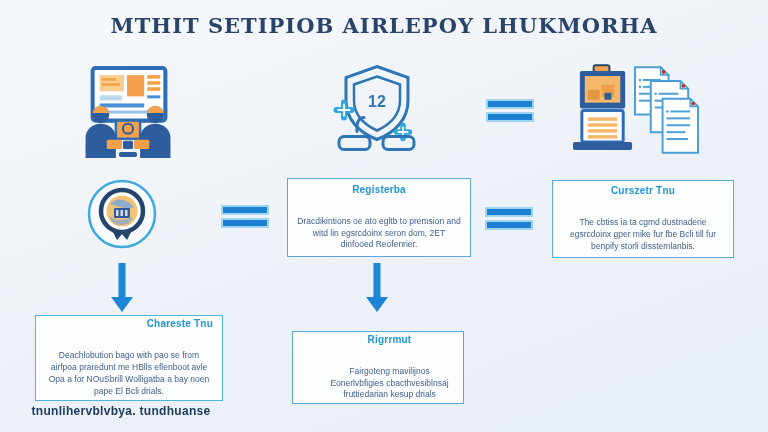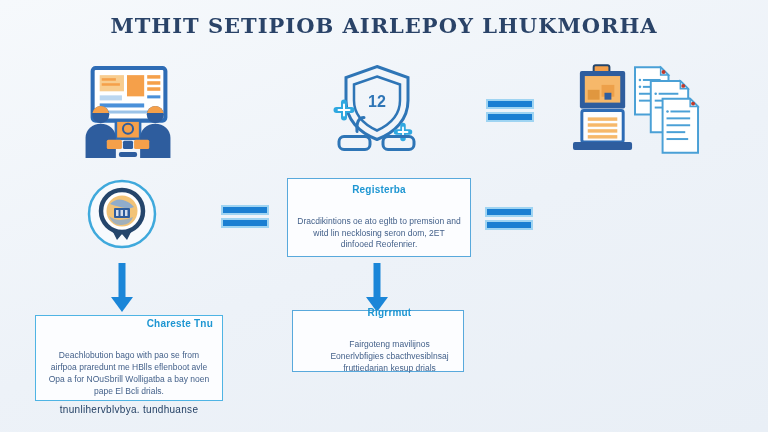--- a/index.html
+++ b/index.html
@@ -18,22 +18,22 @@
   .arrow{position:absolute;}
   .box{
     position:absolute;background:#fcfdff;border:1.5px solid #58a9dc;
     box-sizing:border-box;text-align:center;padding:7px 9px;
     display:flex;flex-direction:column;justify-content:center;gap:21px;
   }
   .box .bt{font-size:10px;font-weight:bold;color:#1e96d2;letter-spacing:.2px;}
   .box .bb{font-size:8.5px;line-height:1.4;color:#44618a;}
   .box-charter{border-color:#4fb4e4;align-items:flex-end;}
   .caption{
-    position:absolute;top:404px;left:35px;width:188px;text-align:center;
-    font-size:10px;font-weight:normal;color:#1d3a5f;letter-spacing:.3px;
+    position:absolute;top:404px;left:27px;width:188px;text-align:center;
+    font-size:12px;font-weight:bold;color:#1d3a5f;letter-spacing:.3px;
   }
 </style>
 </head>
 <body>
 
 <div class="canvas">
 
   <div class="title">MTHIT SETIPIOB AIRLEPOY LHUKMORHA</div>
 
   <svg class="icon" style="left:72px;top:62px;" width="112" height="96" viewBox="0 0 110 95">
@@ -140,43 +140,47 @@
     <path d="M26 52 l5 10 l5 -6 l5 6 l5 -10 z" fill="#24456b"></path>
   </svg>
 
   <svg class="eq" style="left:220px;top:204px;" width="50" height="26" viewBox="0 0 50 26">
     <rect x="2" y="2" width="46" height="8" fill="#1b7fd2" stroke="#9fd4f2" stroke-width="2"></rect>
     <rect x="2" y="15" width="46" height="8" fill="#1b7fd2" stroke="#9fd4f2" stroke-width="2"></rect>
   </svg>
 
   <div class="box" style="left:287px;top:178px;width:184px;height:79px;">
     <div class="bt">Registerba</div>
-    <div class="bb">Dracdikintions oe ato egltb to premsion and witd lin necklosing seron dom, 2ET dinfooed Reofenrier.</div>
+    <div class="bb">Dracdikintions oe ato egltb to premsion and witd lin egsrcdoinx seron dom, 2ET dinfooed Reofenrier.</div>
   </div>
 
   <svg class="eq" style="left:484px;top:206px;" width="50" height="26" viewBox="0 0 50 26">
     <rect x="2" y="2" width="46" height="8" fill="#1b7fd2" stroke="#9fd4f2" stroke-width="2"></rect>
     <rect x="2" y="15" width="46" height="8" fill="#1b7fd2" stroke="#9fd4f2" stroke-width="2"></rect>
   </svg>
 
+  <div class="box" style="left:552px;top:180px;width:182px;height:78px;">
+    <div class="bt">Curszetr Tnu</div>
+    <div class="bb">The cbtiss ia ta cgmd dustnaderie egsrcdoinx gper mike fur fbe Bcli till fur benpify storli disstemlanbis.</div>
+  </div>
 
   <svg class="arrow" style="left:110px;top:263px;" width="24" height="50" viewBox="0 0 24 50">
     <rect x="8.5" y="0" width="7" height="36" fill="#1b86d8"></rect>
     <polygon points="1,34 23,34 12,49" fill="#1b86d8"></polygon>
   </svg>
   <svg class="arrow" style="left:365px;top:263px;" width="24" height="50" viewBox="0 0 24 50">
     <rect x="8.5" y="0" width="7" height="36" fill="#1b86d8"></rect>
     <polygon points="1,34 23,34 12,49" fill="#1b86d8"></polygon>
   </svg>
 
   <div class="box box-charter" style="left:35px;top:315px;width:188px;height:86px;">
     <div class="bt">Chareste Tnu</div>
     <div class="bb">Deachlobution bago with pao se from airfpoa praredunt me HBlls eflenboot avle Opa a for NOuSbrill Wolligatba a bay noen pape El Bcli drials.</div>
   </div>
 
   <div class="caption">tnunlihervblvbya. tundhuanse</div>
 
-  <div class="box" style="left:292px;top:310px;width:172px;height:62px;padding-left:32px;">
+  <div class="box" style="left:292px;top:331px;width:172px;height:73px;padding-left:32px;">
     <div class="bt">Rigrrmut</div>
     <div class="bb">Fairgoteng mavilijnos Eonerlvbfigies cbacthvesiblnsaj fruttiedarian kesup drials</div>
   </div>
 
 </div>
 
 </body></html>

